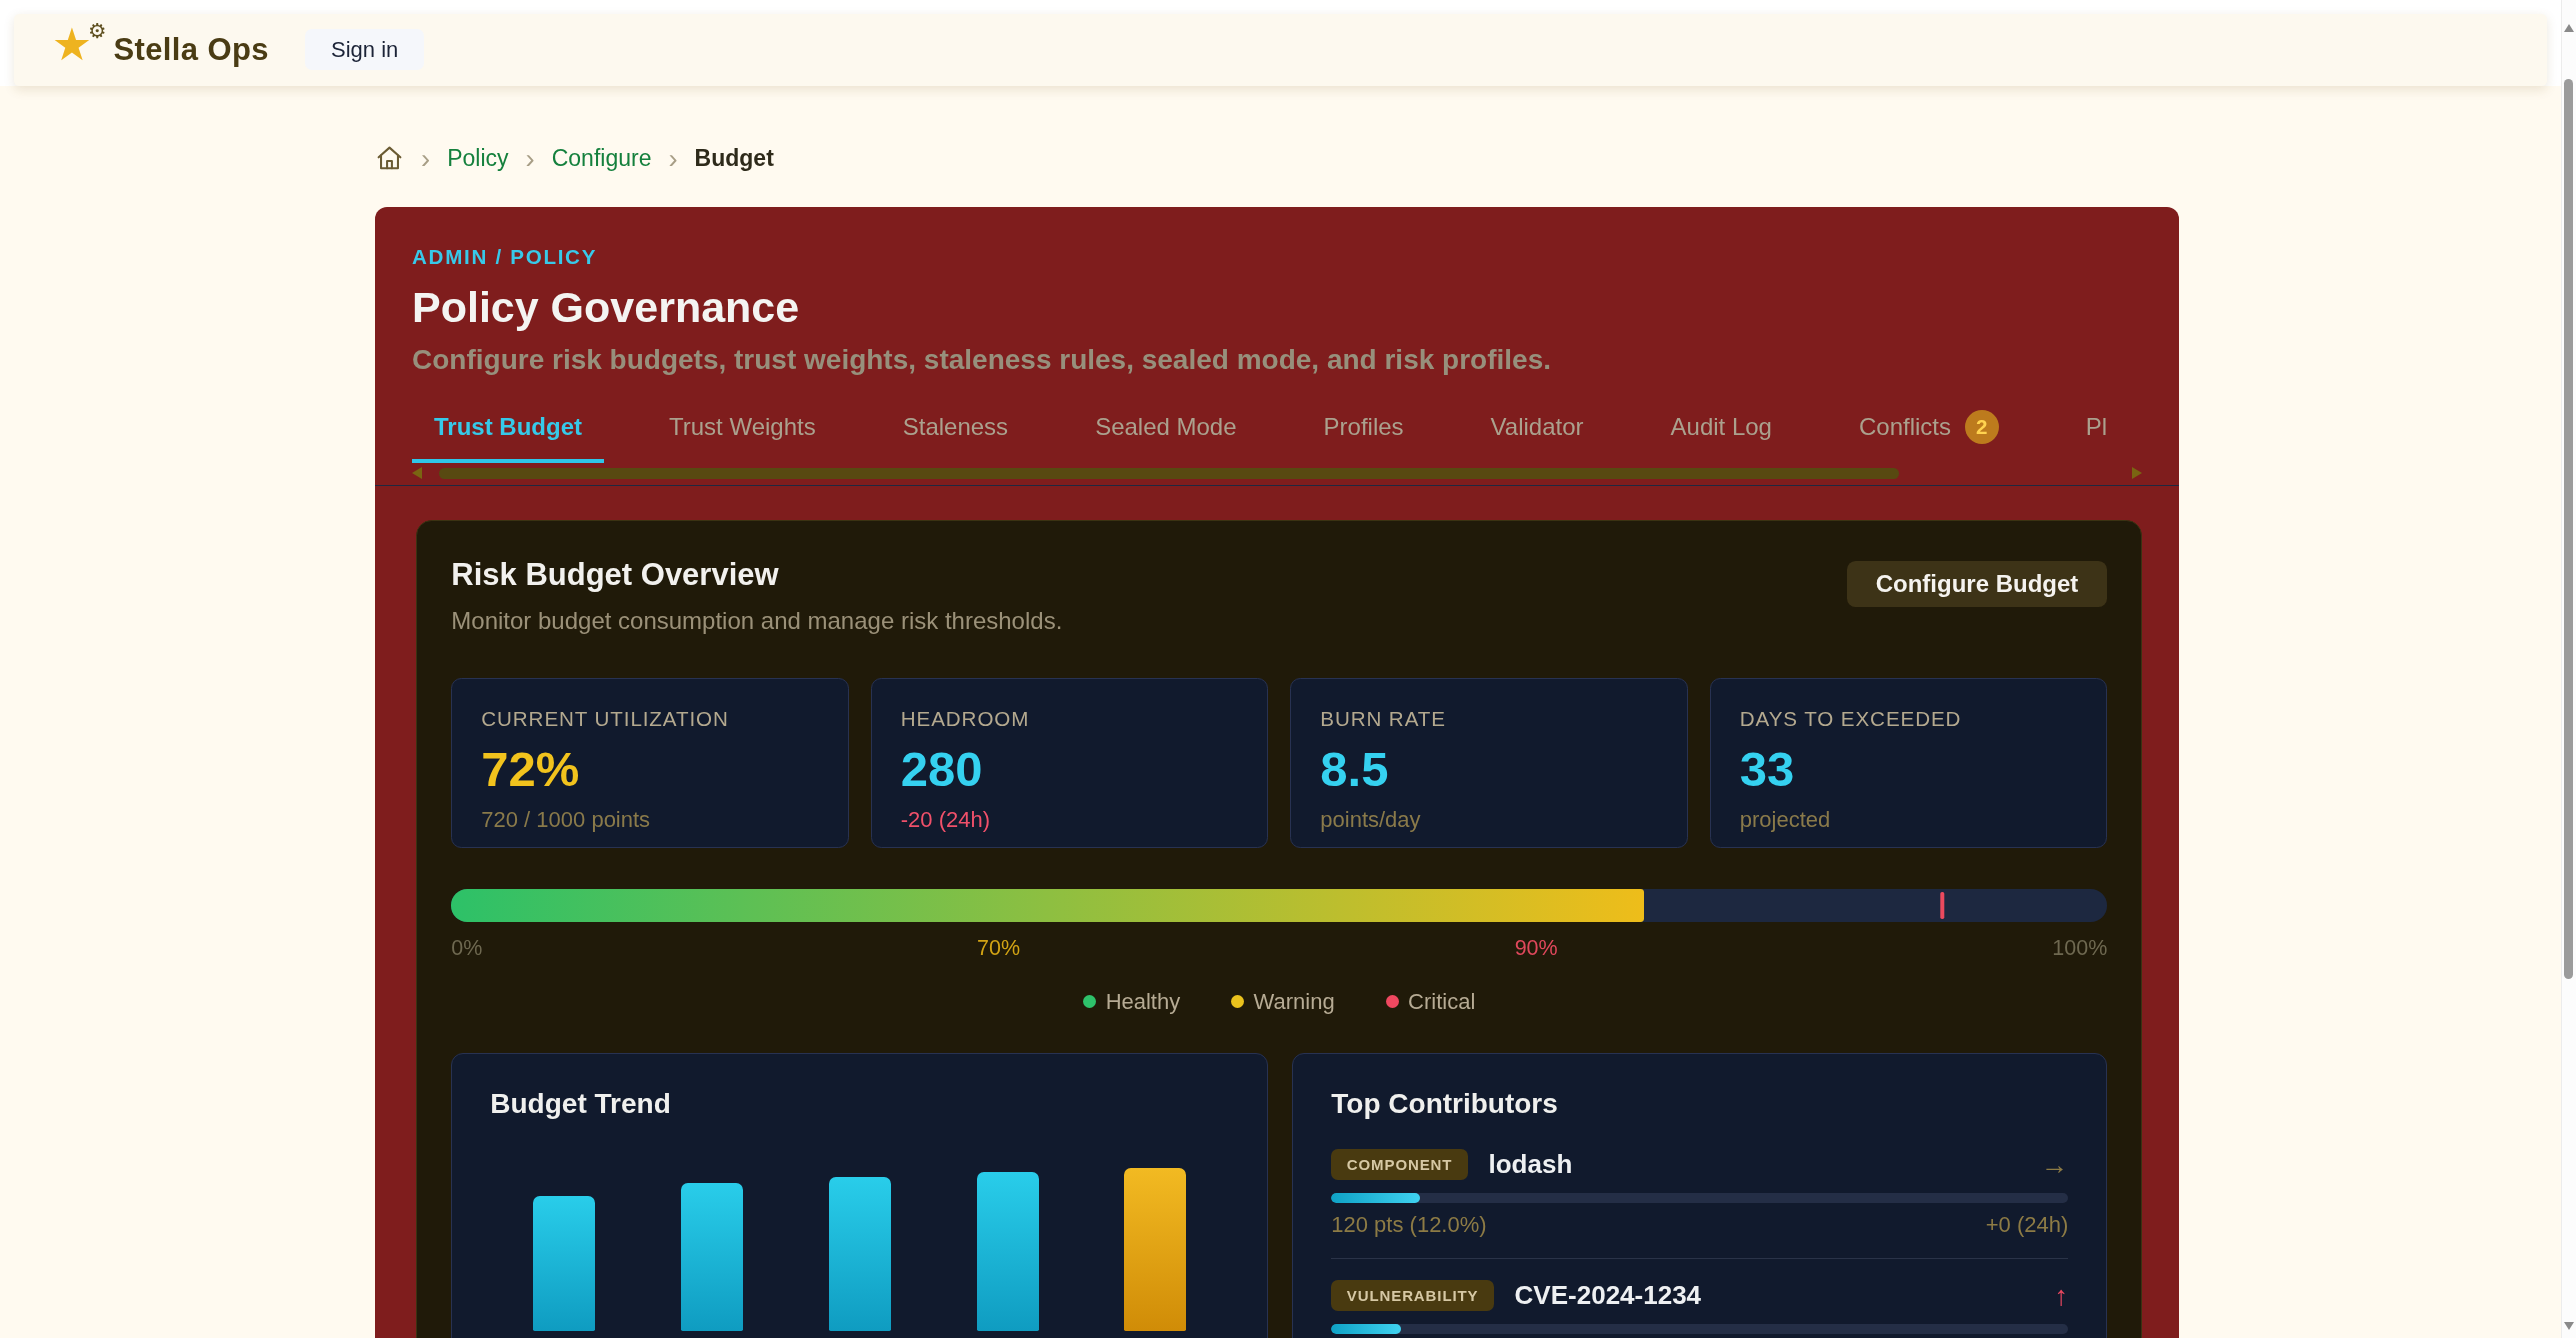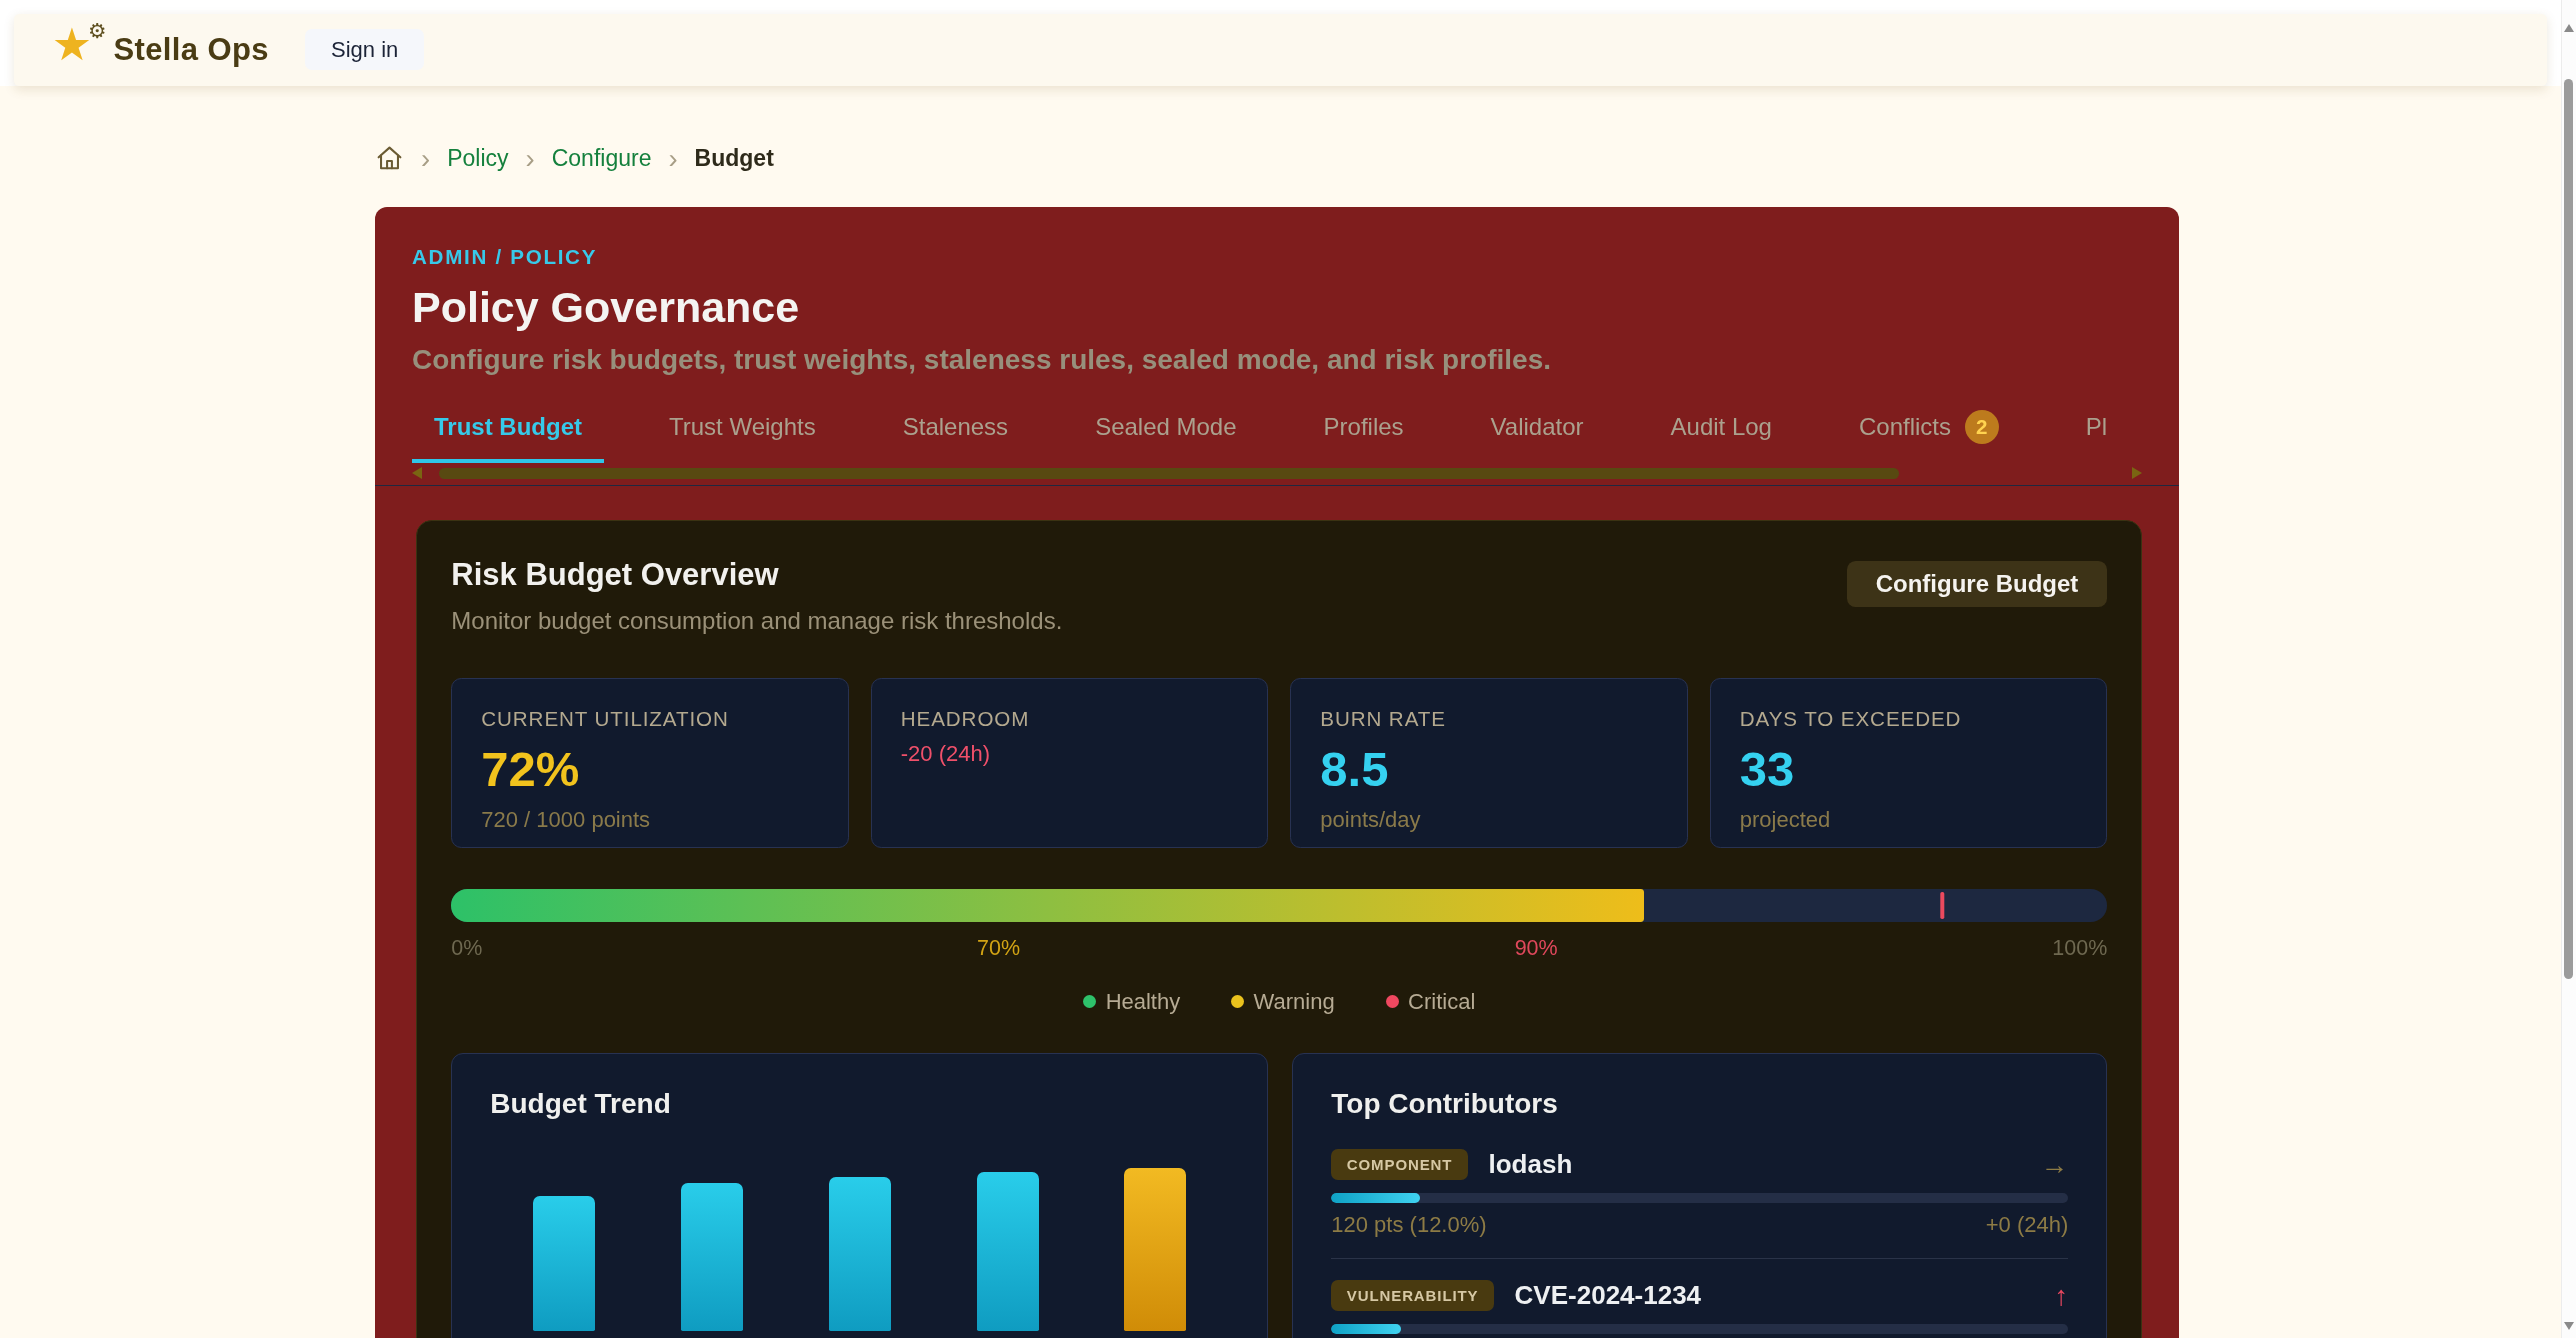--- a/index.html
+++ b/index.html
@@ -203,20 +203,21 @@
         </div>
 
         <div class="stats">
           <div class="stat">
             <div class="stat-label">CURRENT UTILIZATION</div>
             <div class="stat-value" style="color: rgb(242, 195, 29);">72%</div>
             <div class="stat-sub" style="color: rgb(138, 122, 74);">720 / 1000 points</div>
           </div>
           <div class="stat">
             <div class="stat-label">HEADROOM</div>
+            <div class="stat-value" style="color: rgb(53, 209, 240);">280</div>
             <div class="stat-sub" style="color: rgb(240, 80, 106);">-20 (24h)</div>
           </div>
           <div class="stat">
             <div class="stat-label">BURN RATE</div>
             <div class="stat-value" style="color: rgb(53, 209, 240);">8.5</div>
             <div class="stat-sub" style="color: rgb(138, 122, 74);">points/day</div>
           </div>
           <div class="stat">
             <div class="stat-label">DAYS TO EXCEEDED</div>
             <div class="stat-value" style="color: rgb(53, 209, 240);">33</div>

